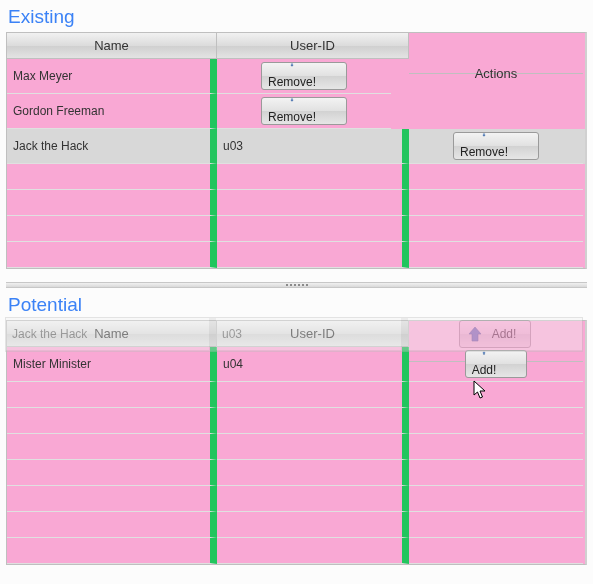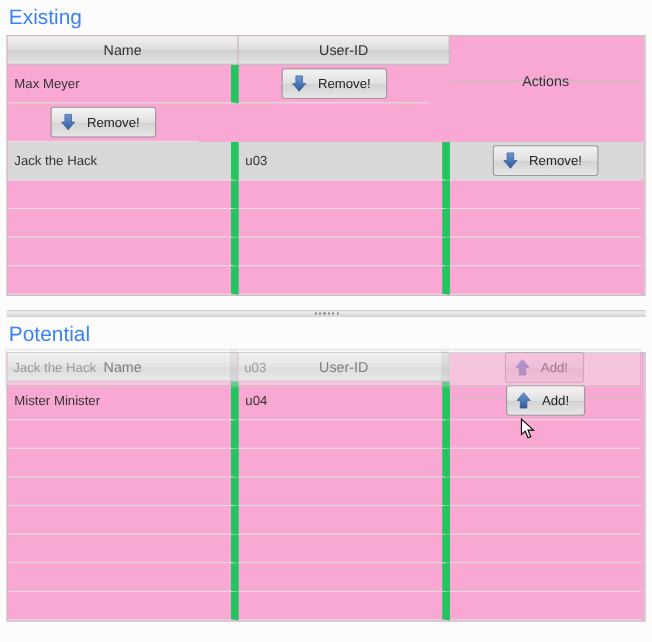--- a/index.html
+++ b/index.html
@@ -42,24 +42,24 @@
     border-right:7px solid #22c55e; border-bottom:1px solid #e0e0e0;
     font-size:12px; color:#333;
   }
   .cell:last-child { border-right:none; }
   .cell.actions { justify-content:center; padding:0; }
   .c-name { width:210px; }
   .c-uid  { width:192px; }
   .c-act  { width:174px; }
   .btn {
     display:inline-flex; align-items:center; gap:8px;
-    height:28px; padding:0 14px 0 6px;
+    height:28px; padding:0 30px 0 6px;
     background:linear-gradient(to bottom,#f3f3f3 0%,#e1e1e1 50%,#d2d2d2 51%,#e6e6e6 100%);
     border:1px solid #9a9a9a; border-radius:3px;
-    font-size:12px; color:#222; cursor:default;
+    font-size:12px; color:#222; cursor:default;flex-direction:column;
   }
   .btn svg { display:block; }
   
   .splitter {
     height:6px; margin:0 6px;
     background:linear-gradient(to bottom,#f0f0f0,#d9d9d9);
     border-top:1px solid #c7c7c7; border-bottom:1px solid #c7c7c7;
     display:flex; align-items:center; justify-content:center;
   }
   .splitter .dots {
@@ -112,20 +112,21 @@
                     <stop offset="1" stop-color="#2e5a9e"></stop>
                   </linearGradient>
                 </defs>
                 <path d="M9 16 L3 9 L6 9 L6 2 L12 2 L12 9 L15 9 Z" fill="url(#gdown)" stroke="#28528c" stroke-width="0.6"></path>
               </svg>
               <span>Remove!</span>
             </span>
           </div>
         </div>
         <div class="row">
+          <div class="cell c-name">Gordon Freeman</div>
           <div class="cell c-act actions">
             <span class="btn">
               <svg width="18" height="18" viewBox="0 0 18 18">
                 <defs>
                   <linearGradient id="gdown" x1="0" y1="0" x2="0" y2="1">
                     <stop offset="0" stop-color="#6e9ad4"></stop>
                     <stop offset="1" stop-color="#2e5a9e"></stop>
                   </linearGradient>
                 </defs>
                 <path d="M9 16 L3 9 L6 9 L6 2 L12 2 L12 9 L15 9 Z" fill="url(#gdown)" stroke="#28528c" stroke-width="0.6"></path>

